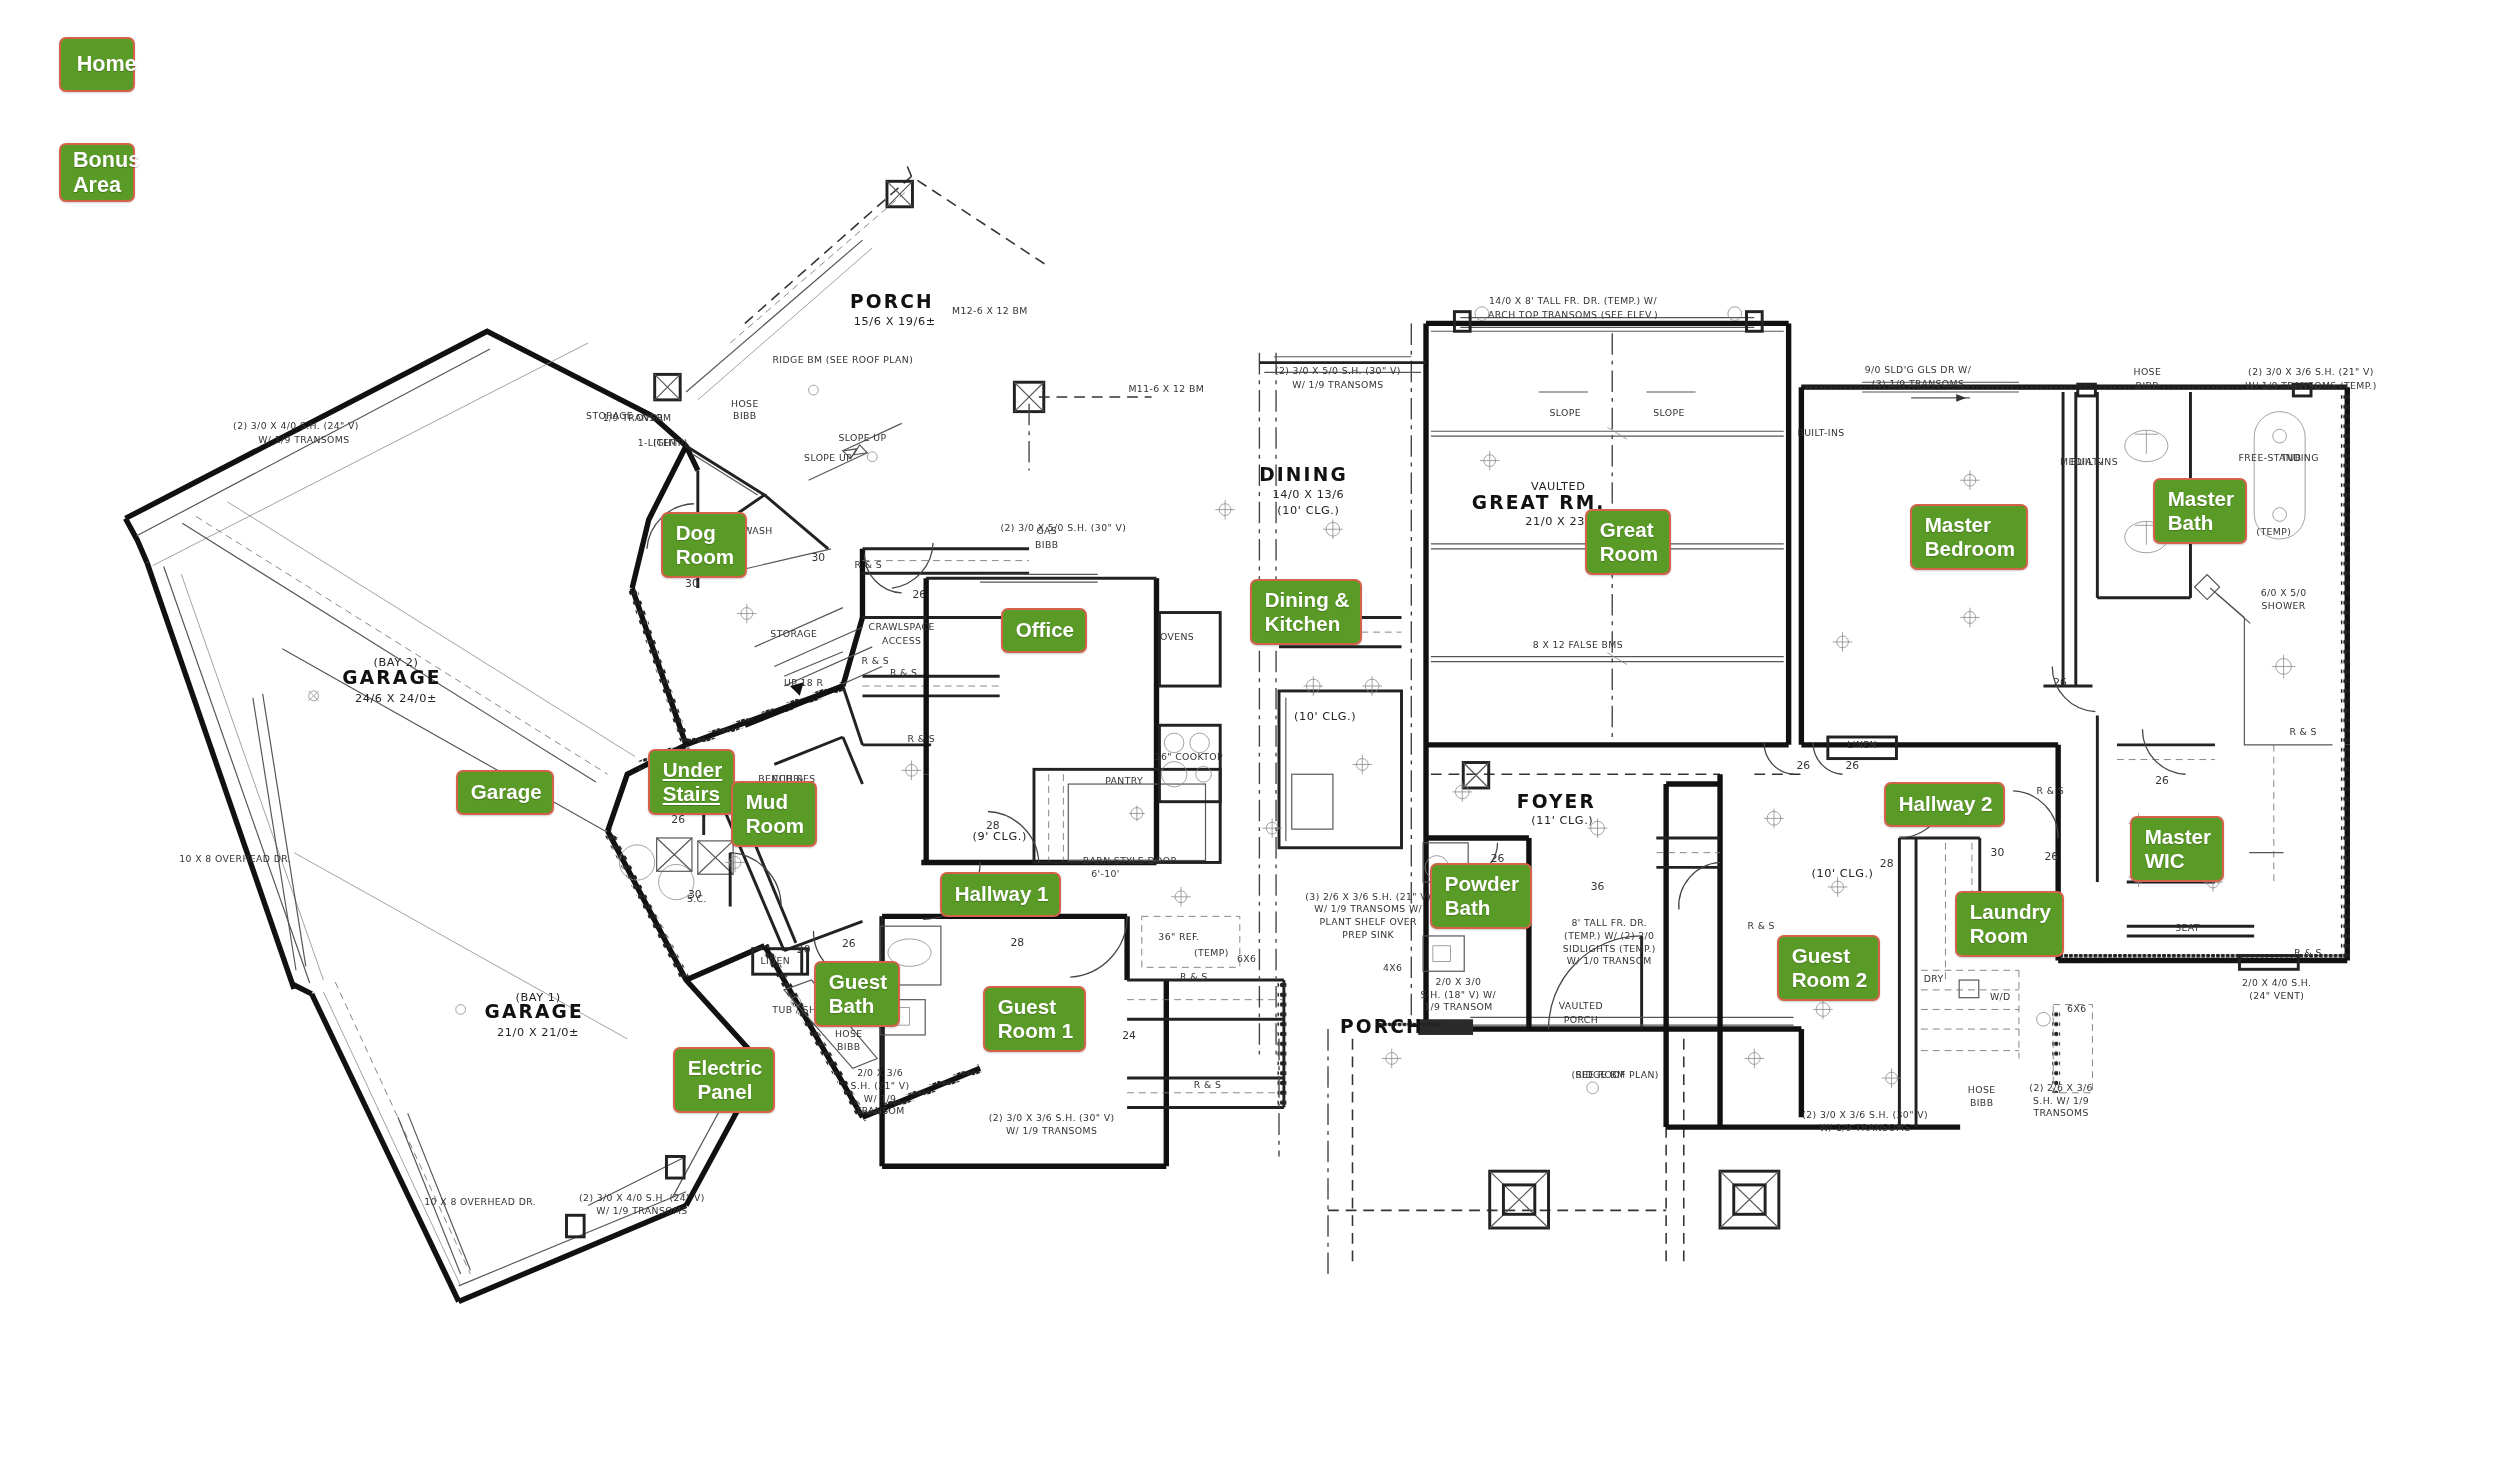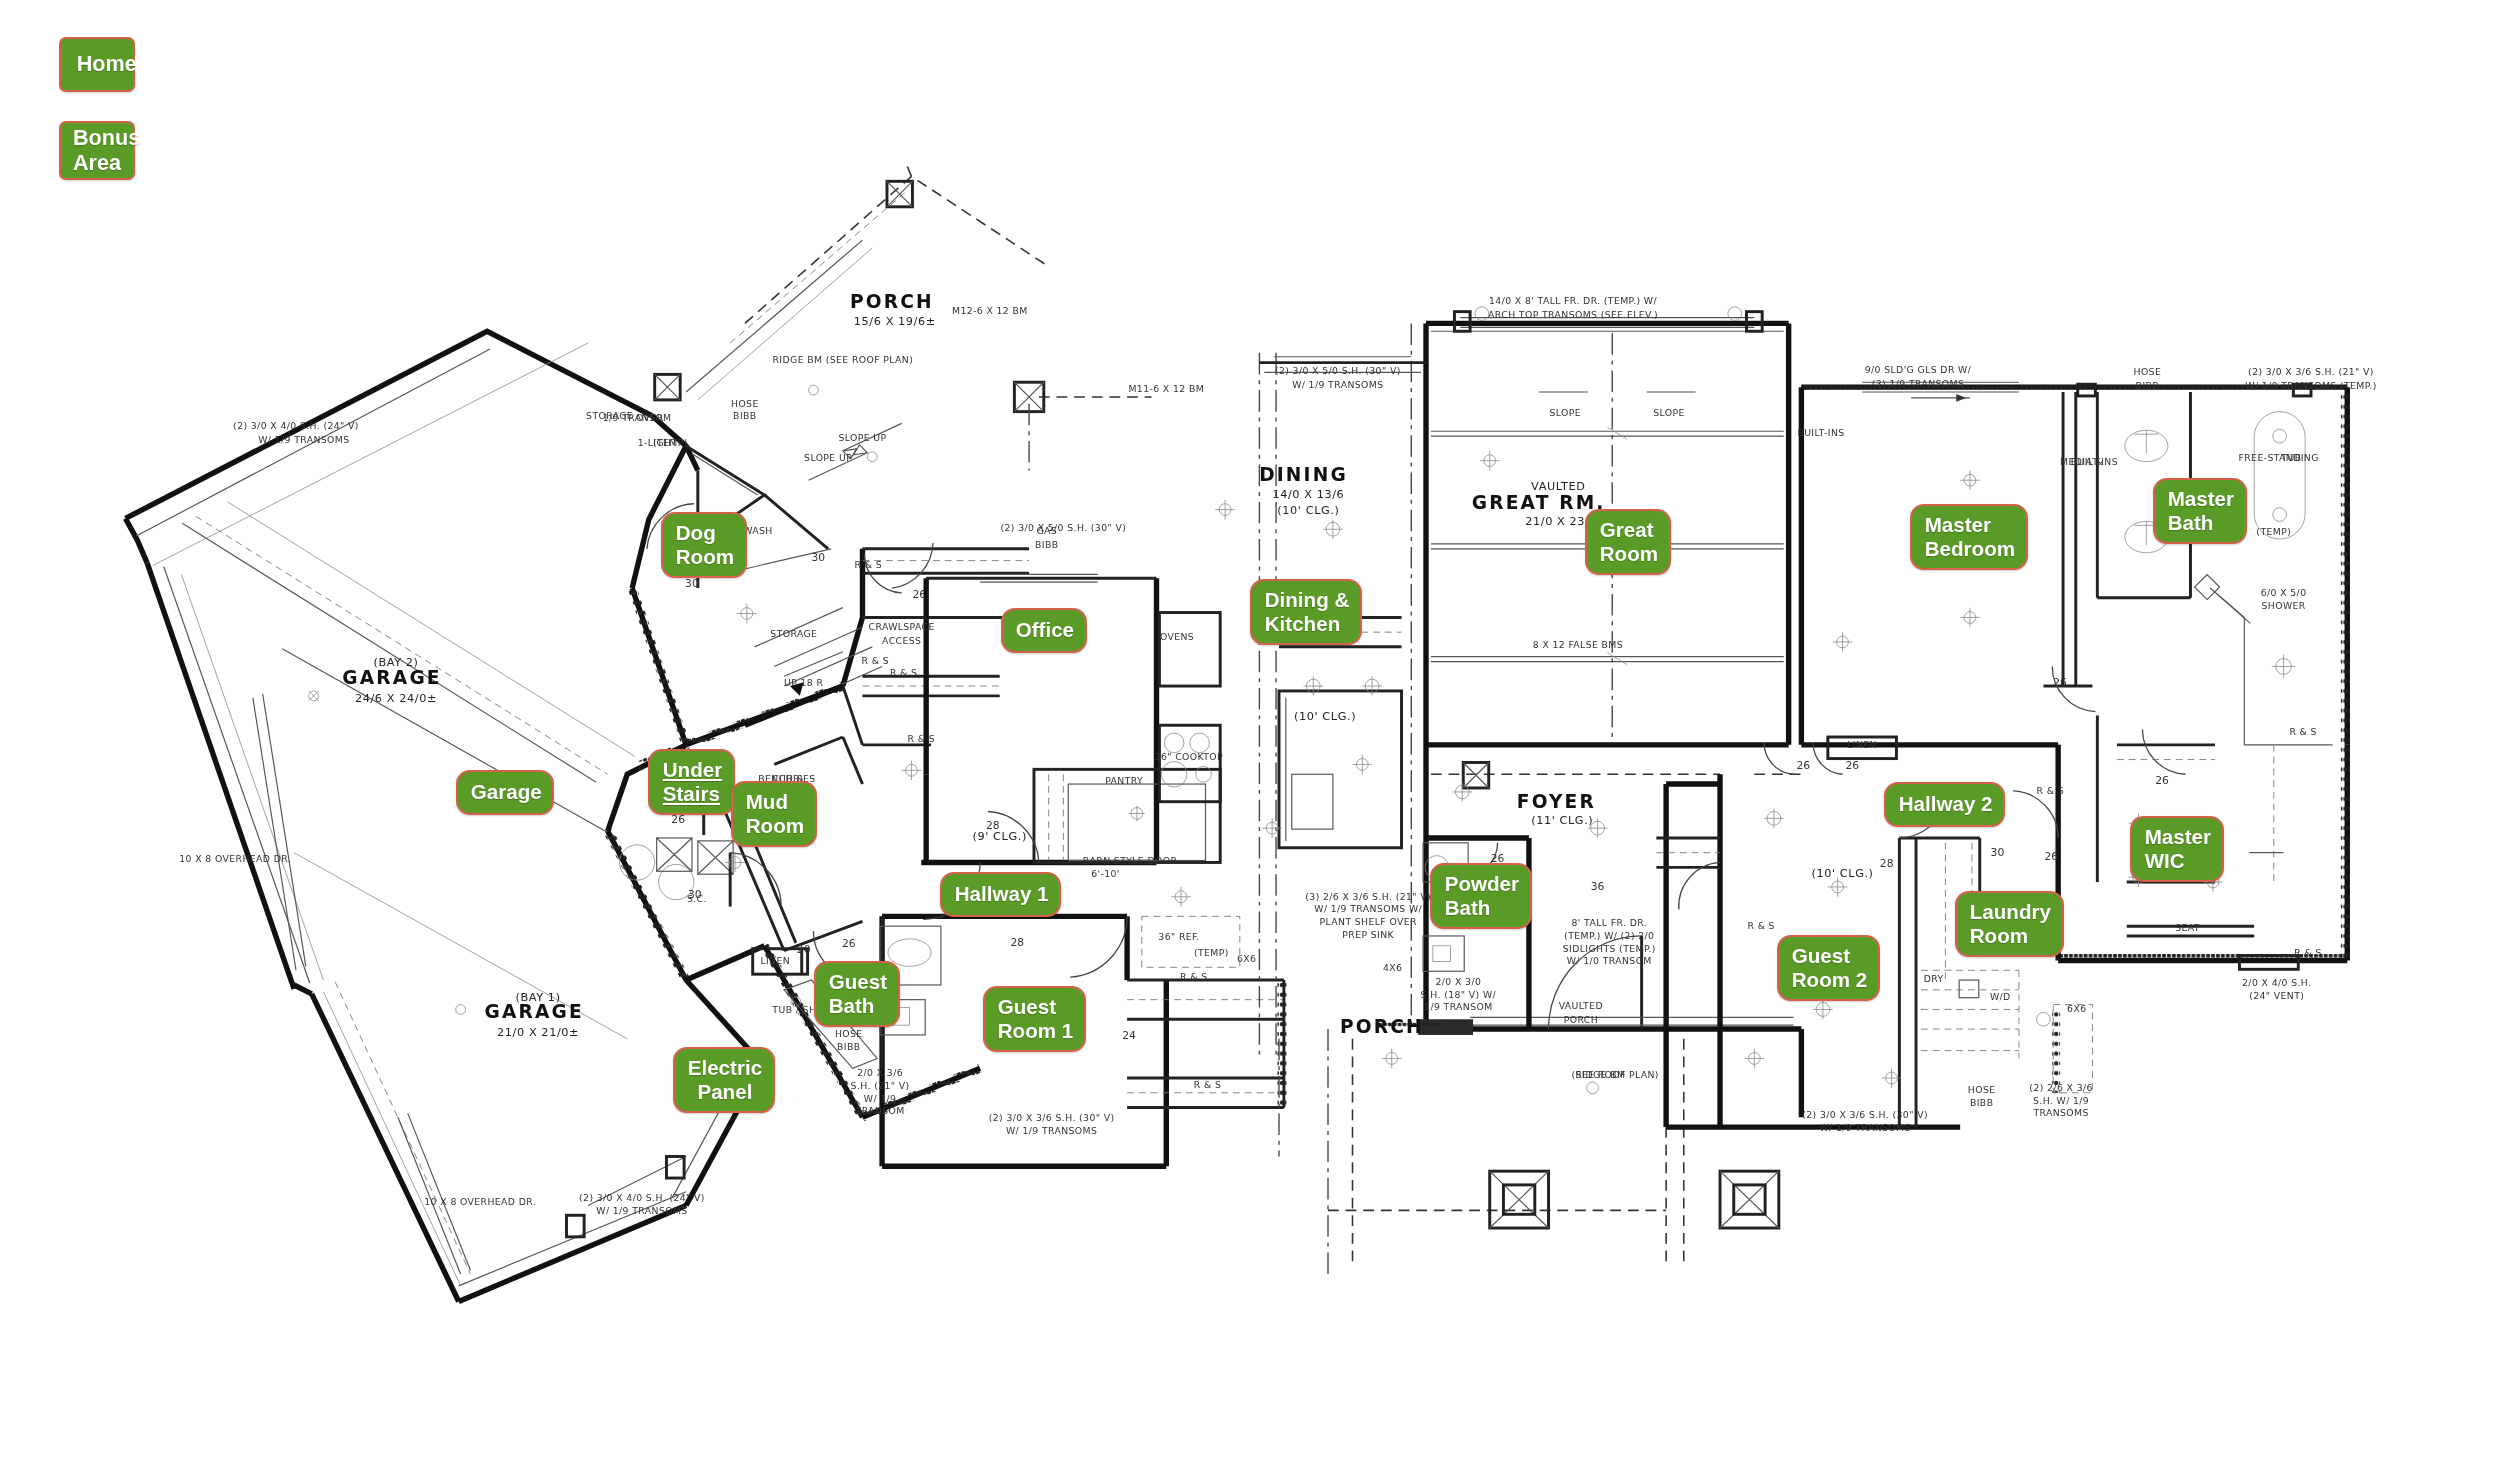--- a/index.html
+++ b/index.html
@@ -35,29 +35,29 @@
     color: #ffffff;
     font-weight: bold;
     font-size: 21.6px;
     line-height: 1.18;
     padding: 8.8px 13.7px 9.8px 15.7px;
     box-shadow: 0 1px 2px rgba(0,0,0,.18);
     cursor: pointer;
     white-space: pre-line;
     text-shadow: 0 1px 1px rgba(0,0,0,.25);
   }
-  #nav-home { width: 76px; height: 55px; margin-bottom: 29px; }
+  #nav-home { width: 76px; height: 55px; margin-bottom: 51px; }
   #nav-bonus { width: 76px; height: 59px; padding-left: 12px; }
 
   
   .room-label {
     position: absolute;
     background: #5a9a26;
     border: 2px solid #d4614a;
-    border-radius: 14px;
+    border-radius: 7px;
     color: #ffffff;
     font-weight: bold;
     font-size: 20.6px;
     line-height: 1.16;
     display: flex;
     align-items: center;
     justify-content: flex-start;
     padding: 6.9px 10.8px 7.8px 12.7px;
     box-shadow: 0 1px 2px rgba(0,0,0,.2);
     cursor: pointer;

